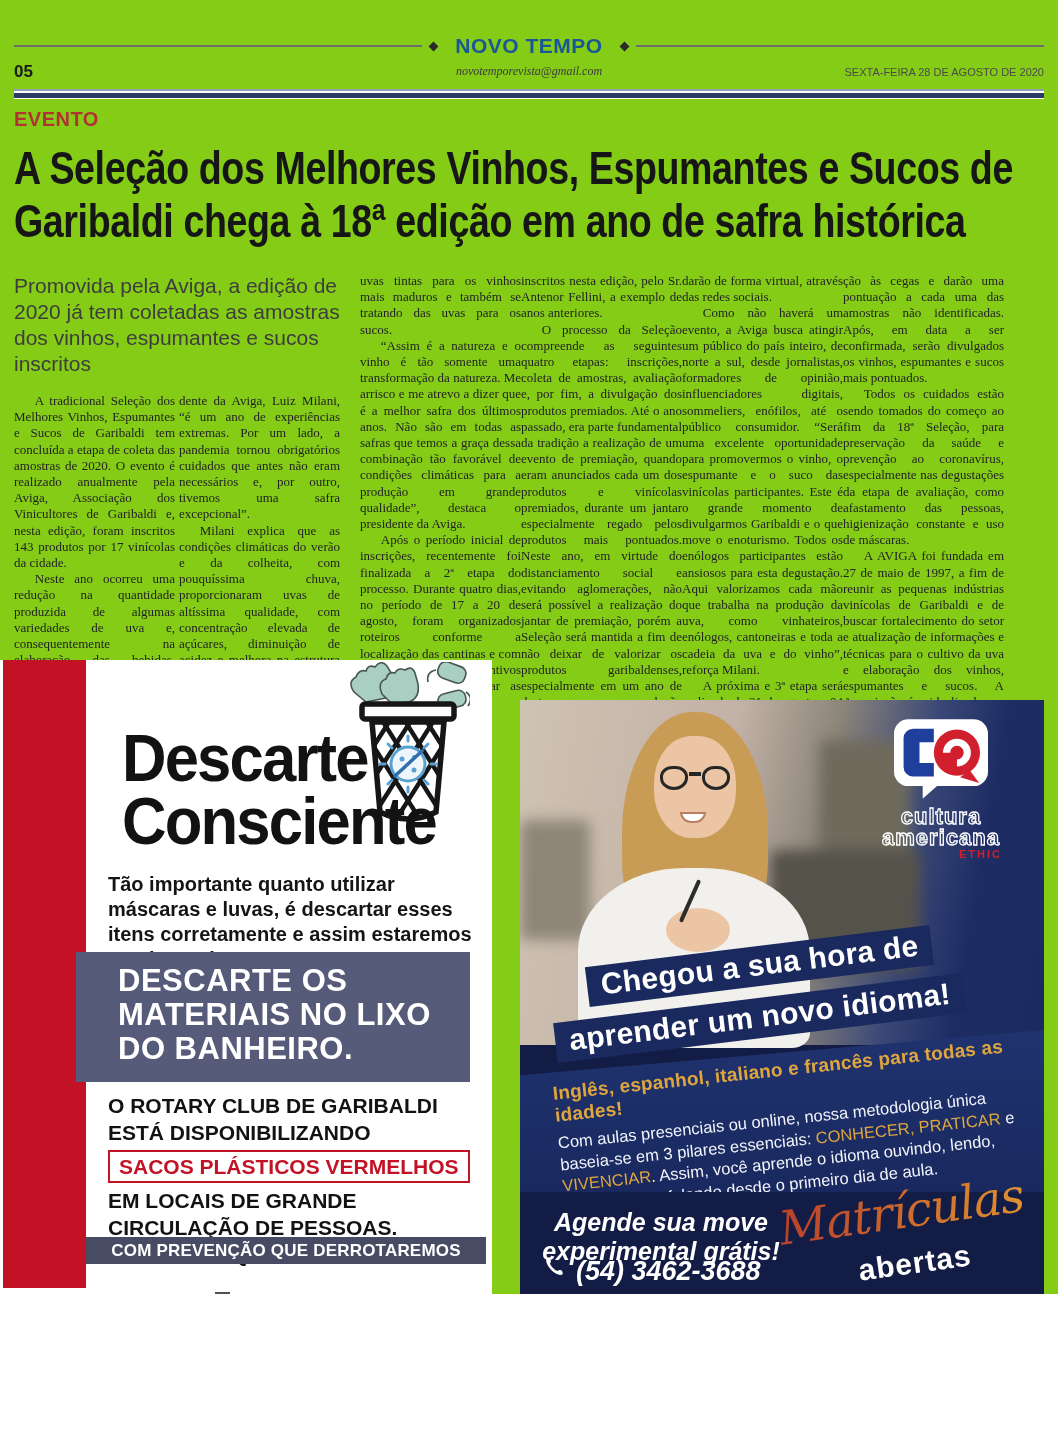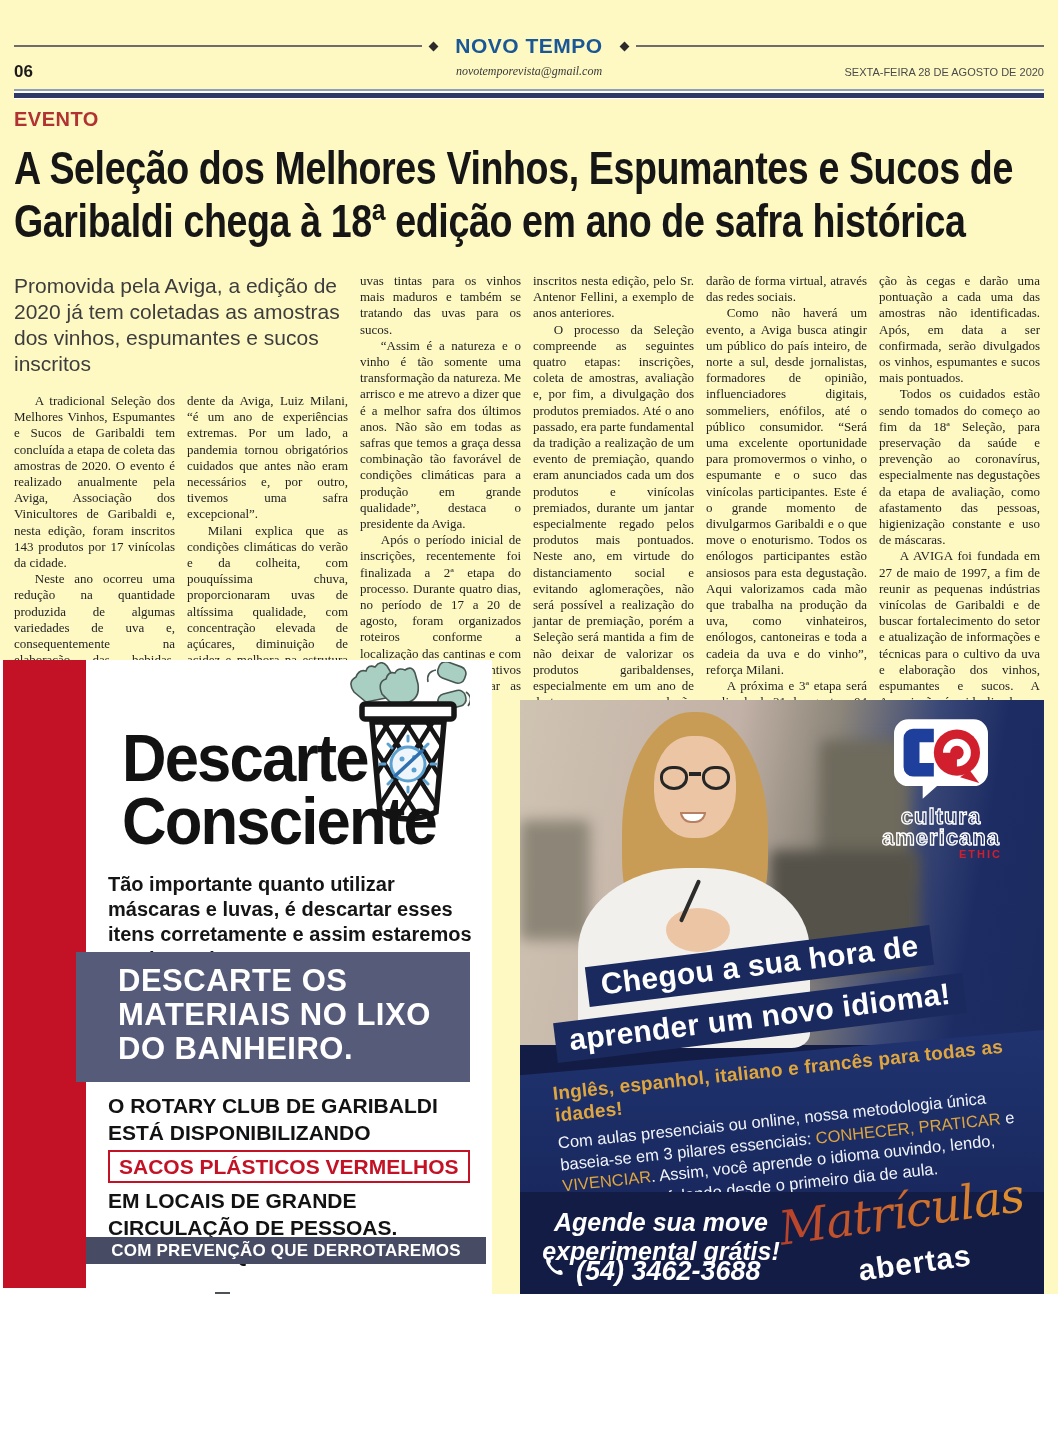--- a/index.html
+++ b/index.html
@@ -1,18 +1,18 @@
 <!DOCTYPE html>
 <html lang="pt"><head>
 <meta charset="utf-8">
 <style>
   * { margin:0; padding:0; box-sizing:border-box; }
   html,body { background:#fff; }
   body { font-family:"Liberation Sans", sans-serif; }
-  .page { position:relative; width:1058px; height:1294px; background:#fef9c3; overflow:hidden; margin:0 auto; }
+  .page { position:relative; width:1058px; height:1294px; background:#84cc16; overflow:hidden; margin:0 auto; }
 
   
   .masthead { position:absolute; left:14px; right:14px; top:34px; }
   .mast-row { display:flex; align-items:center; gap:8px; }
   .mast-rule { flex:1; height:2px; background:#6d6d6d; }
   .mast-mark { width:7px; height:7px; background:#2b2b2b; transform:rotate(45deg); }
   .mast-title { font-size:21px; font-weight:bold; letter-spacing:.5px; color:#1a5796; padding:0 10px; }
   .mast-info { position:relative; height:26px; margin-top:2px; }
   .page-num { position:absolute; left:0; top:2px; font-size:17px; font-weight:bold; color:#1b1b1b; }
   .mast-email { position:absolute; left:0; right:0; text-align:center; top:4px; font-size:12px; font-style:italic; color:#3a3a3a; font-family:"Liberation Serif", serif; }
@@ -23,22 +23,22 @@
   
   .article { position:absolute; left:14px; top:108px; width:1030px; }
   .kicker { font-size:20px; font-weight:bold; color:#b03232; letter-spacing:.5px; }
   .headline { margin-top:10px; color:#161616; }
   .headline .hl-line { display:block; }
   .headline .hl-line > span { display:inline-block; transform:scaleX(.80); transform-origin:left center; white-space:nowrap;
     font-size:47px; line-height:53px; font-weight:bold; letter-spacing:-.5px; }
   .body-row { display:flex; gap:12px; margin-top:26px; }
   .left-wrap { width:334px; flex:none; }
   .deck { font-size:21px; line-height:26px; color:#3d3d3d; margin-bottom:16px; }
-  .cols2 { display:flex; gap:12px; }
-  .cols4 { display:flex; gap:12px; flex:1; }
+  .cols2 { display:flex; gap:4px; }
+  .cols4 { display:flex; flex:1; }
   .col { width:161px; flex:none; font-family:"Liberation Serif", serif; font-size:13px; line-height:16.2px;
     color:#232323; text-align:justify; }
   .col p { margin:0; }
   .col p.indent { text-indent:1.6em; }
 
   
   .ad-descarte { position:absolute; left:0; top:660px; width:492px; height:783px; background:#fff; }
   .red-bar { position:absolute; left:3px; top:0; width:83px; height:628px; background:#c31225; }
   .dc-title { position:absolute; left:122px; top:66px; z-index:2; color:#121212; font-weight:bold; }
   .dc-title .t { display:block; font-size:67px; line-height:63px; letter-spacing:-2px; transform:scaleX(.92); transform-origin:left top; }
@@ -124,21 +124,21 @@
 
   <header class="masthead">
     <div class="mast-row">
       <div class="mast-rule"></div>
       <div class="mast-mark"></div>
       <div class="mast-title">NOVO TEMPO</div>
       <div class="mast-mark"></div>
       <div class="mast-rule"></div>
     </div>
     <div class="mast-info">
-      <div class="page-num">06</div>
+      <div class="page-num">05</div>
       <div class="mast-email">novotemporevista@gmail.com</div>
       <div class="mast-date">SEXTA-FEIRA 28 DE AGOSTO DE 2020</div>
     </div>
     <div class="mast-rules"></div>
   </header>
 
   <section class="article">
     <div class="kicker">EVENTO</div>
     <h1 class="headline">
       <span class="hl-line"><span>A Seleção dos Melhores Vinhos, Espumantes e Sucos de</span></span>

